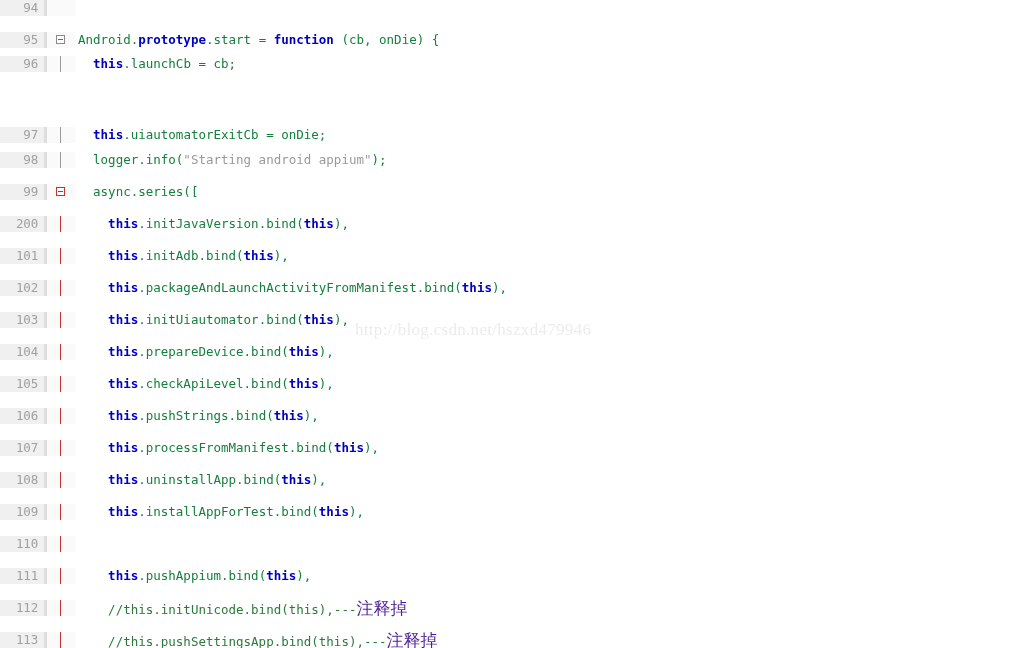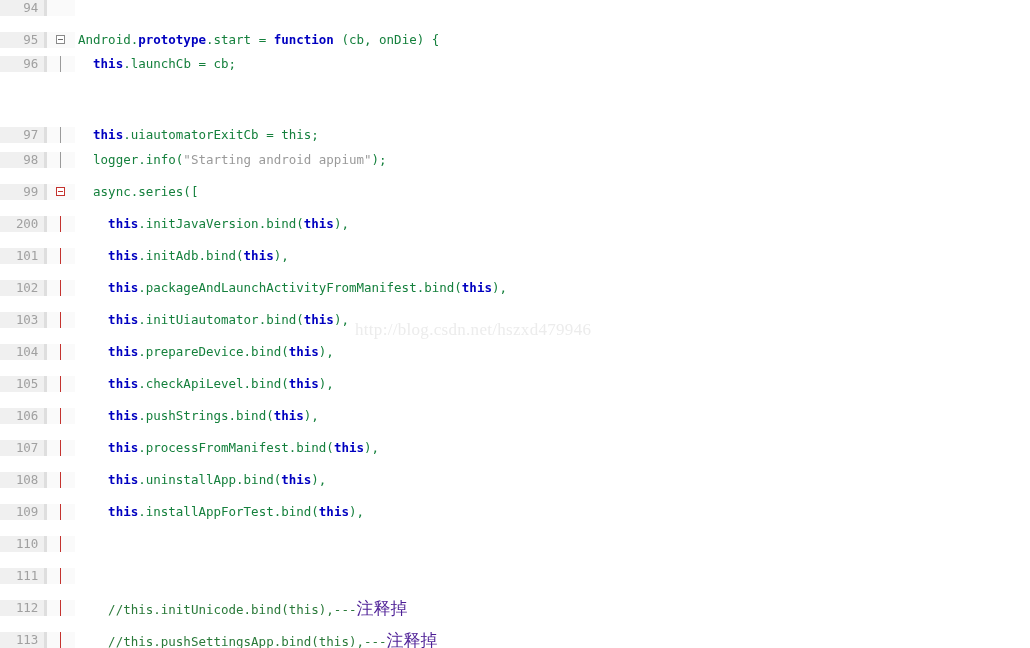--- a/index.html
+++ b/index.html
@@ -149,33 +149,33 @@
 <body>
 
 <div id="editor">
 
   <div class="watermark">http://blog.csdn.net/hszxd479946</div>
 
   <div class="code-area" id="code-area">
       <div class="row" style="top: 0px; padding-left: 9px;"><div class="lineno">94</div><div class="gutter-strip"></div><div class="fold"></div><div class="code"></div></div>
       <div class="row" style="top: 16px;"><div class="lineno">95</div><div class="gutter-strip"></div><div class="fold"><div class="foldbox" style="left: 9px;"></div></div><div class="code"><span class="pln">Android.</span><span class="fld">prototype</span><span class="pln">.start = </span><span class="kw">function</span><span class="pln"> (cb, onDie) {</span></div></div>
       <div class="row" style="top: 24px;"><div class="lineno">96</div><div class="gutter-strip"></div><div class="fold"><div class="vline" style="left: 13px;"></div></div><div class="code"><span class="pln">  </span><span class="kw">this</span><span class="pln">.launchCb = cb;</span></div></div>
-      <div class="row" style="top: 55px; margin-top: 24px;"><div class="lineno">97</div><div class="gutter-strip"></div><div class="fold"><div class="vline" style="left: 13px;"></div></div><div class="code"><span class="pln">  </span><span class="kw">this</span><span class="pln">.uiautomatorExitCb = this;</span></div></div>
+      <div class="row" style="top: 55px; margin-top: 24px;"><div class="lineno">97</div><div class="gutter-strip"></div><div class="fold"><div class="vline" style="left: 13px;"></div></div><div class="code"><span class="pln">  </span><span class="kw">this</span><span class="pln">.uiautomatorExitCb = onDie;</span></div></div>
       <div class="row" style="top: 64px;"><div class="lineno">98</div><div class="gutter-strip"></div><div class="fold"><div class="vline" style="left: 13px;"></div></div><div class="code"><span class="pln">  logger.info(</span><span class="str">"Starting android appium"</span><span class="pln">);</span></div></div>
       <div class="row" style="top: 80px;"><div class="lineno">99</div><div class="gutter-strip"></div><div class="fold"><div class="foldbox red" style="left: 9px;"></div></div><div class="code"><span class="pln">  async.series([</span></div></div>
       <div class="row" style="top: 96px;"><div class="lineno">200</div><div class="gutter-strip"></div><div class="fold"><div class="vline red" style="left: 13px;"></div></div><div class="code"><span class="pln">    </span><span class="kw">this</span><span class="pln">.initJavaVersion.bind(</span><span class="kw">this</span><span class="pln">),</span></div></div>
       <div class="row" style="top: 112px; padding-left: 20px;"><div class="lineno">101</div><div class="gutter-strip"></div><div class="fold"><div class="vline red" style="left: 13px;"></div></div><div class="code"><span class="pln">    </span><span class="kw">this</span><span class="pln">.initAdb.bind(</span><span class="kw">this</span><span class="pln">),</span></div></div>
       <div class="row" style="top: 128px;"><div class="lineno">102</div><div class="gutter-strip"></div><div class="fold"><div class="vline red" style="left: 13px;"></div></div><div class="code"><span class="pln">    </span><span class="kw">this</span><span class="pln">.packageAndLaunchActivityFromManifest.bind(</span><span class="kw">this</span><span class="pln">),</span></div></div>
       <div class="row" style="top: 144px;"><div class="lineno">103</div><div class="gutter-strip"></div><div class="fold"><div class="vline red" style="left: 13px;"></div></div><div class="code"><span class="pln">    </span><span class="kw">this</span><span class="pln">.initUiautomator.bind(</span><span class="kw">this</span><span class="pln">),</span></div></div>
       <div class="row" style="top: 160px;"><div class="lineno">104</div><div class="gutter-strip"></div><div class="fold"><div class="vline red" style="left: 13px;"></div></div><div class="code"><span class="pln">    </span><span class="kw">this</span><span class="pln">.prepareDevice.bind(</span><span class="kw">this</span><span class="pln">),</span></div></div>
       <div class="row" style="top: 176px;"><div class="lineno">105</div><div class="gutter-strip"></div><div class="fold"><div class="vline red" style="left: 13px;"></div></div><div class="code"><span class="pln">    </span><span class="kw">this</span><span class="pln">.checkApiLevel.bind(</span><span class="kw">this</span><span class="pln">),</span></div></div>
       <div class="row" style="top: 192px;"><div class="lineno">106</div><div class="gutter-strip"></div><div class="fold"><div class="vline red" style="left: 13px;"></div></div><div class="code"><span class="pln">    </span><span class="kw">this</span><span class="pln">.pushStrings.bind(</span><span class="kw">this</span><span class="pln">),</span></div></div>
       <div class="row" style="top: 208px;"><div class="lineno">107</div><div class="gutter-strip"></div><div class="fold"><div class="vline red" style="left: 13px;"></div></div><div class="code"><span class="pln">    </span><span class="kw">this</span><span class="pln">.processFromManifest.bind(</span><span class="kw">this</span><span class="pln">),</span></div></div>
       <div class="row" style="top: 224px;"><div class="lineno">108</div><div class="gutter-strip"></div><div class="fold"><div class="vline red" style="left: 13px;"></div></div><div class="code"><span class="pln">    </span><span class="kw">this</span><span class="pln">.uninstallApp.bind(</span><span class="kw">this</span><span class="pln">),</span></div></div>
       <div class="row" style="top: 240px;"><div class="lineno">109</div><div class="gutter-strip"></div><div class="fold"><div class="vline red" style="left: 13px;"></div></div><div class="code"><span class="pln">    </span><span class="kw">this</span><span class="pln">.installAppForTest.bind(</span><span class="kw">this</span><span class="pln">),</span></div></div>
       <div class="row" style="top: 256px;"><div class="lineno">110</div><div class="gutter-strip"></div><div class="fold"><div class="vline red" style="left: 13px;"></div></div></div>
-      <div class="row" style="top: 272px;"><div class="lineno">111</div><div class="gutter-strip"></div><div class="fold"><div class="vline red" style="left: 13px;"></div></div></div>
+      <div class="row" style="top: 272px;"><div class="lineno">111</div><div class="gutter-strip"></div><div class="fold"><div class="vline red" style="left: 13px;"></div></div><div class="code"><span class="pln">    </span><span class="kw">this</span><span class="pln">.pushAppium.bind(</span><span class="kw">this</span><span class="pln">),</span></div></div>
       <div class="row" style="top: 288px;"><div class="lineno">112</div><div class="gutter-strip"></div><div class="fold"><div class="vline red" style="left: 13px;"></div></div><div class="code"><span class="cmt">    //this.initUnicode.bind(this),---</span><span class="cjk">注释掉</span></div></div>
       <div class="row" style="top: 304px;"><div class="lineno">113</div><div class="gutter-strip"></div><div class="fold"><div class="vline red" style="left: 13px;"></div></div><div class="code"><span class="cmt">    //this.pushSettingsApp.bind(this),---</span><span class="cjk">注释掉</span></div></div>
       <div class="row" style="top: 320px;"><div class="lineno">114</div><div class="gutter-strip"></div><div class="fold"><div class="vline red" style="left: 13px;"></div></div><div class="code"><span class="cmt">    //this.pushUnlock.bind(this),---</span><span class="cjk">注释掉</span></div></div>
     </div>
 
 </div>
 
 </body></html>

